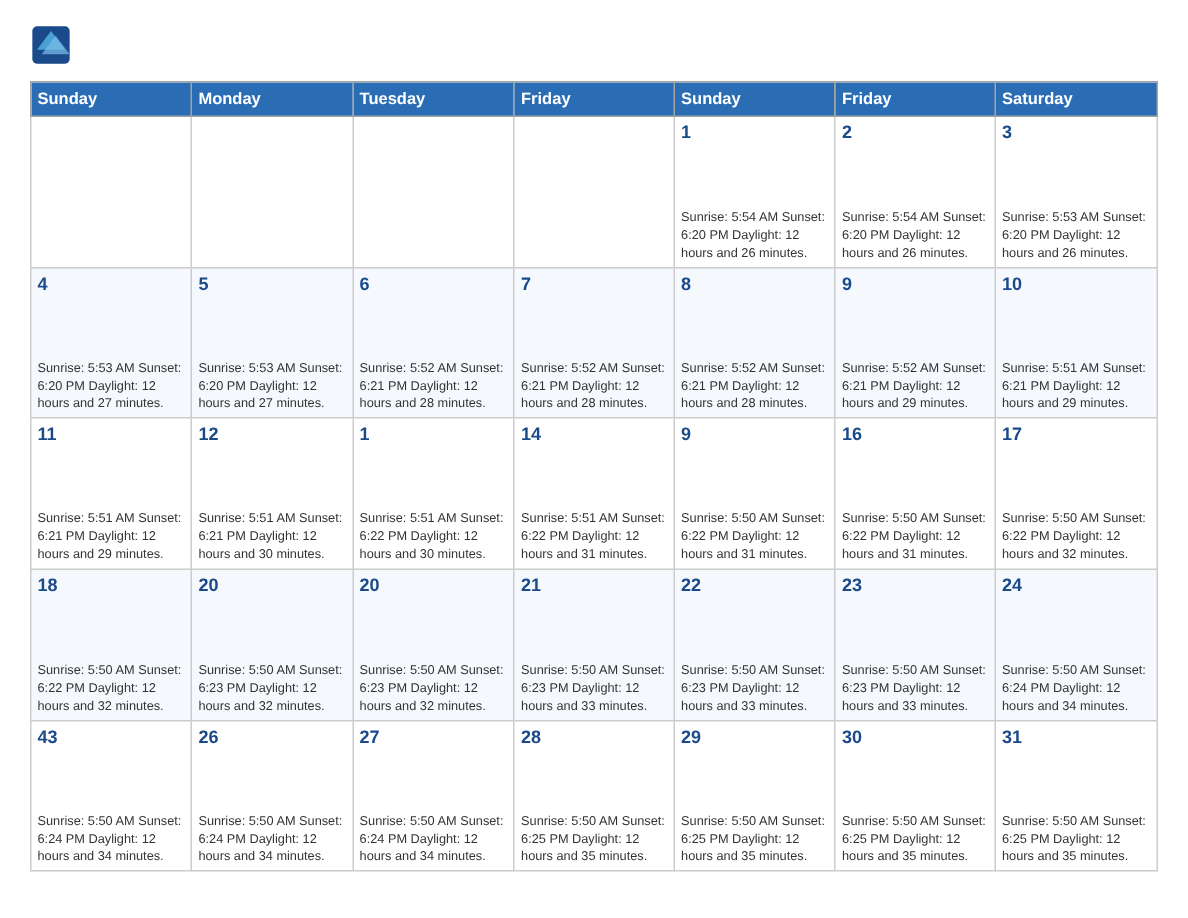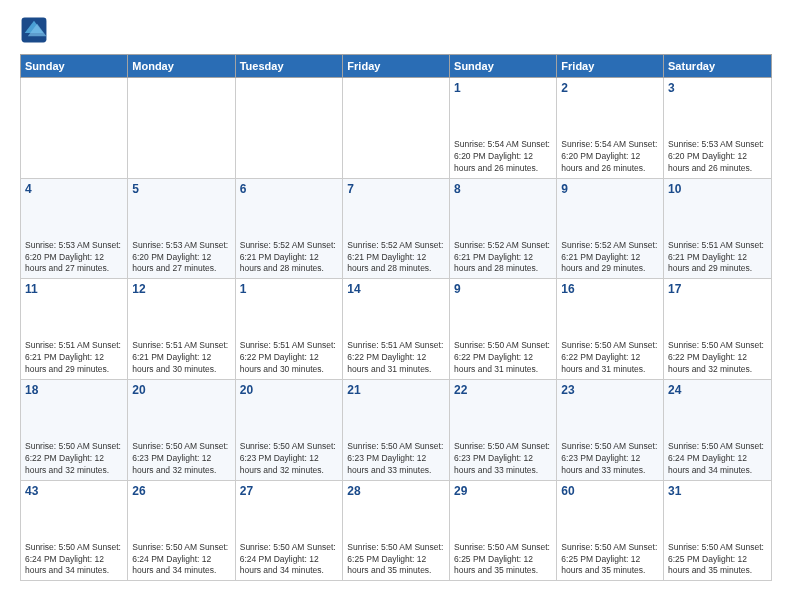--- a/index.html
+++ b/index.html
@@ -336,21 +336,21 @@
 and 35 minutes.</div>
           </td>
           <td>
             <span class="day-number">29</span>
             <div class="day-info">Sunrise: 5:50 AM
 Sunset: 6:25 PM
 Daylight: 12 hours
 and 35 minutes.</div>
           </td>
           <td>
-            <span class="day-number">60</span>
+            <span class="day-number">30</span>
             <div class="day-info">Sunrise: 5:50 AM
 Sunset: 6:25 PM
 Daylight: 12 hours
 and 35 minutes.</div>
           </td>
           <td>
             <span class="day-number">31</span>
             <div class="day-info">Sunrise: 5:50 AM
 Sunset: 6:25 PM
 Daylight: 12 hours

